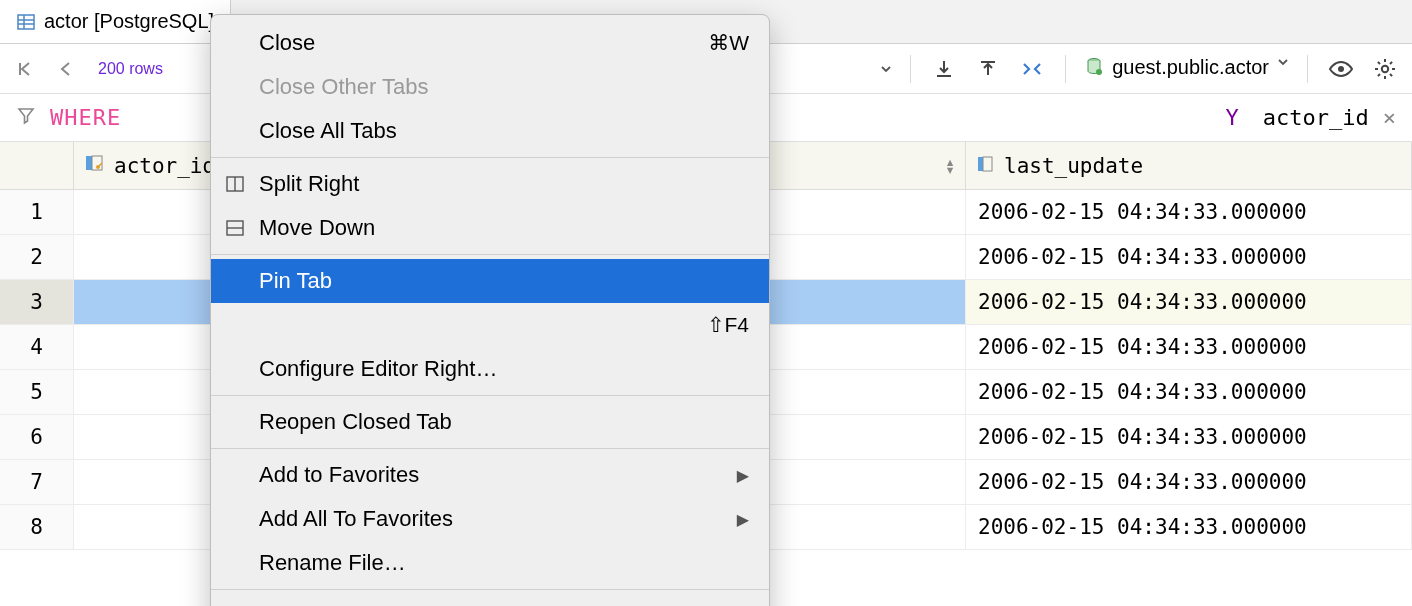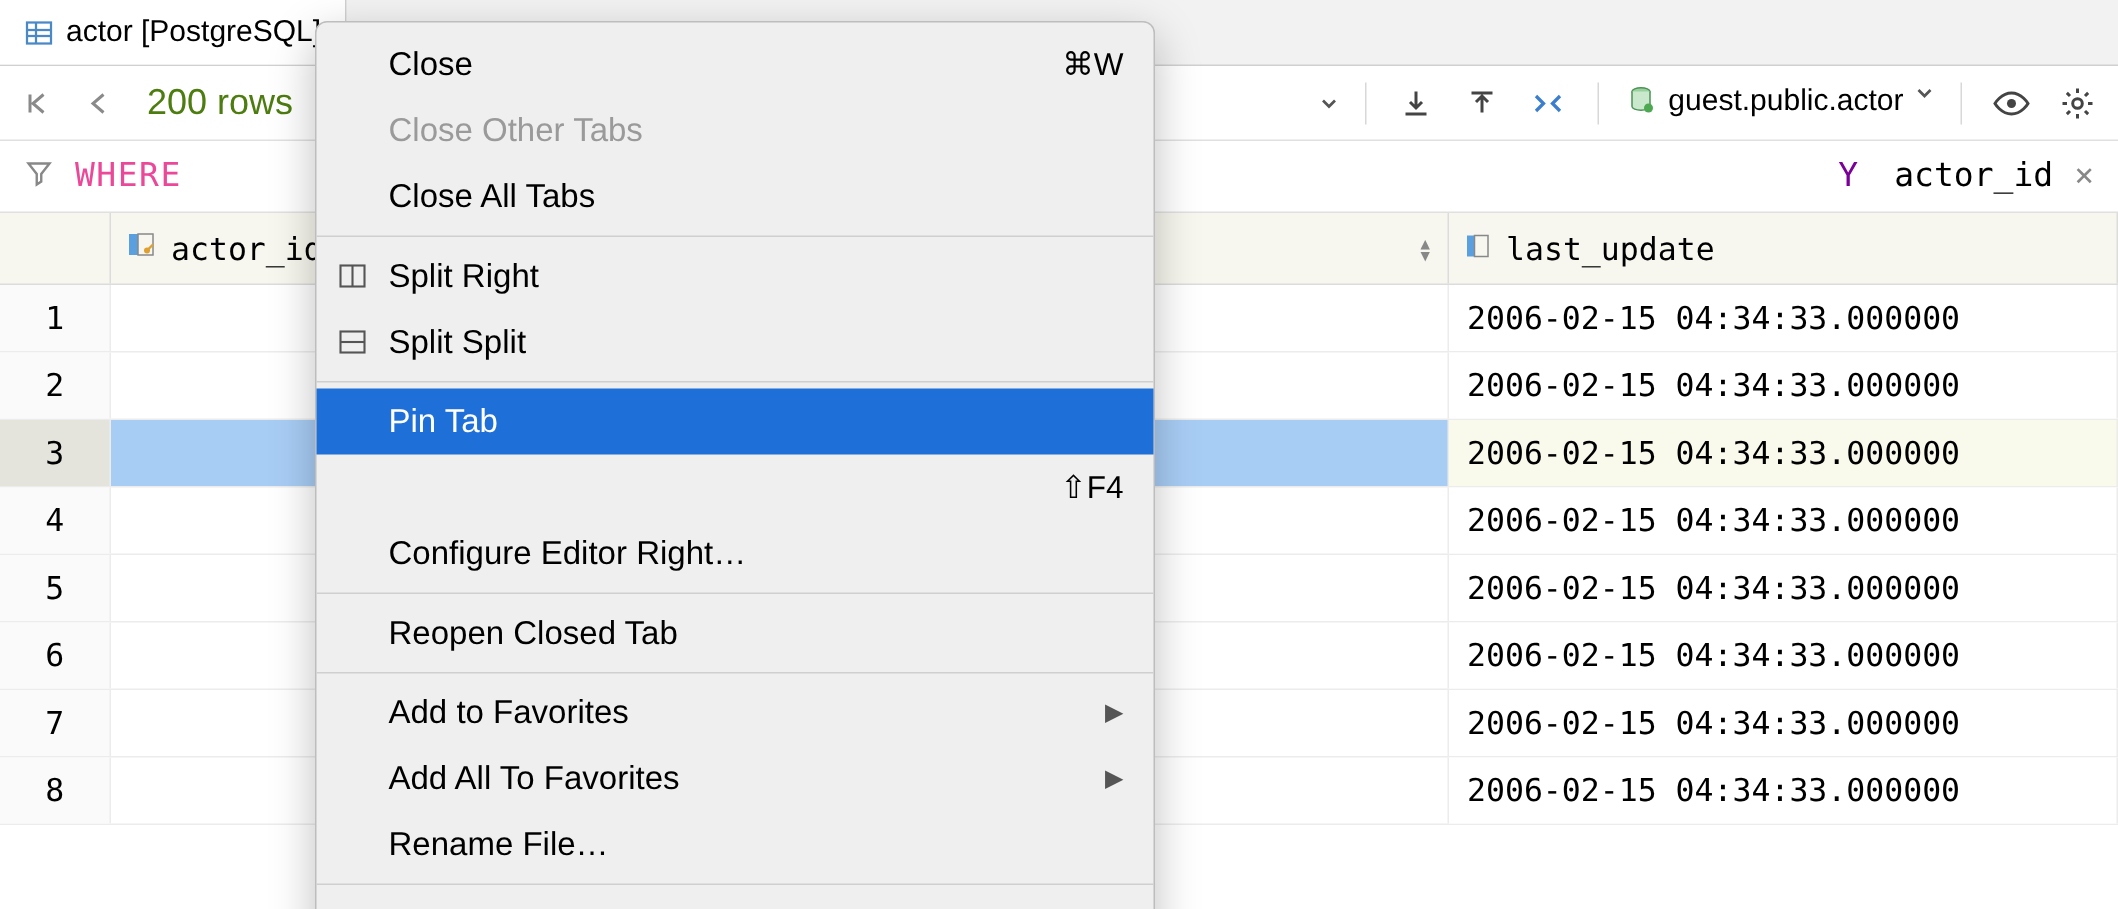--- a/index.html
+++ b/index.html
@@ -35,21 +35,21 @@
   height: 50px;
   display: flex;
   align-items: center;
   background: #fff;
   border-bottom: 1px solid #e0e0e0;
   padding: 0 12px;
   gap: 14px;
 }
 .toolbar .sep { width: 1px; height: 28px; background: #d8d8d8; margin: 0 4px; }
 .toolbar .nav-btn { color: #7a7a7a; font-size: 22px; display: flex; align-items: center; justify-content: center; width: 26px; height: 26px; }
-.toolbar .rowcount { font-size: 24px; color: #4d7c0f; margin-left: 6px; }
+.toolbar .rowcount { font-size: 16px; color: #6d28d9; margin-left: 6px; }
 .toolbar .spacer { flex: 1; }
 .toolbar .dsv { color: #000; font-size: 20px; display: flex; align-items: center; gap: 6px; }
 .toolbar .iconbtn { display: flex; align-items: center; justify-content: center; width: 30px; height: 30px; }
 .schema-badge { display: flex; gap: 8px; font-size: 20px; }
 .where-bar {
   height: 48px;
   display: flex;
   align-items: center;
   background: #fff;
   border-bottom: 1px solid #e0e0e0;
@@ -330,21 +330,21 @@
     </span>
     <span>Split Right</span>
   </div>
   <div class="menu-item">
     <span class="pre-icon">
       <svg width="18" height="16" viewBox="0 0 18 16">
           <rect x="1" y="1" width="16" height="14" fill="none" stroke="#555" stroke-width="1.4"></rect>
           <line x1="1" y1="8" x2="17" y2="8" stroke="#555" stroke-width="1.4"></line>
         </svg>
     </span>
-    <span>Split Split</span>
+    <span>Move Down</span>
   </div>
   <div class="menu-sep"></div>
   <div class="menu-item highlighted">
     <span>Pin Tab</span>
   </div>
   <div class="menu-item">
     <span class="shortcut">⇧F4</span>
   </div>
   <div class="menu-item">
     <span>Configure Editor Right…</span>

